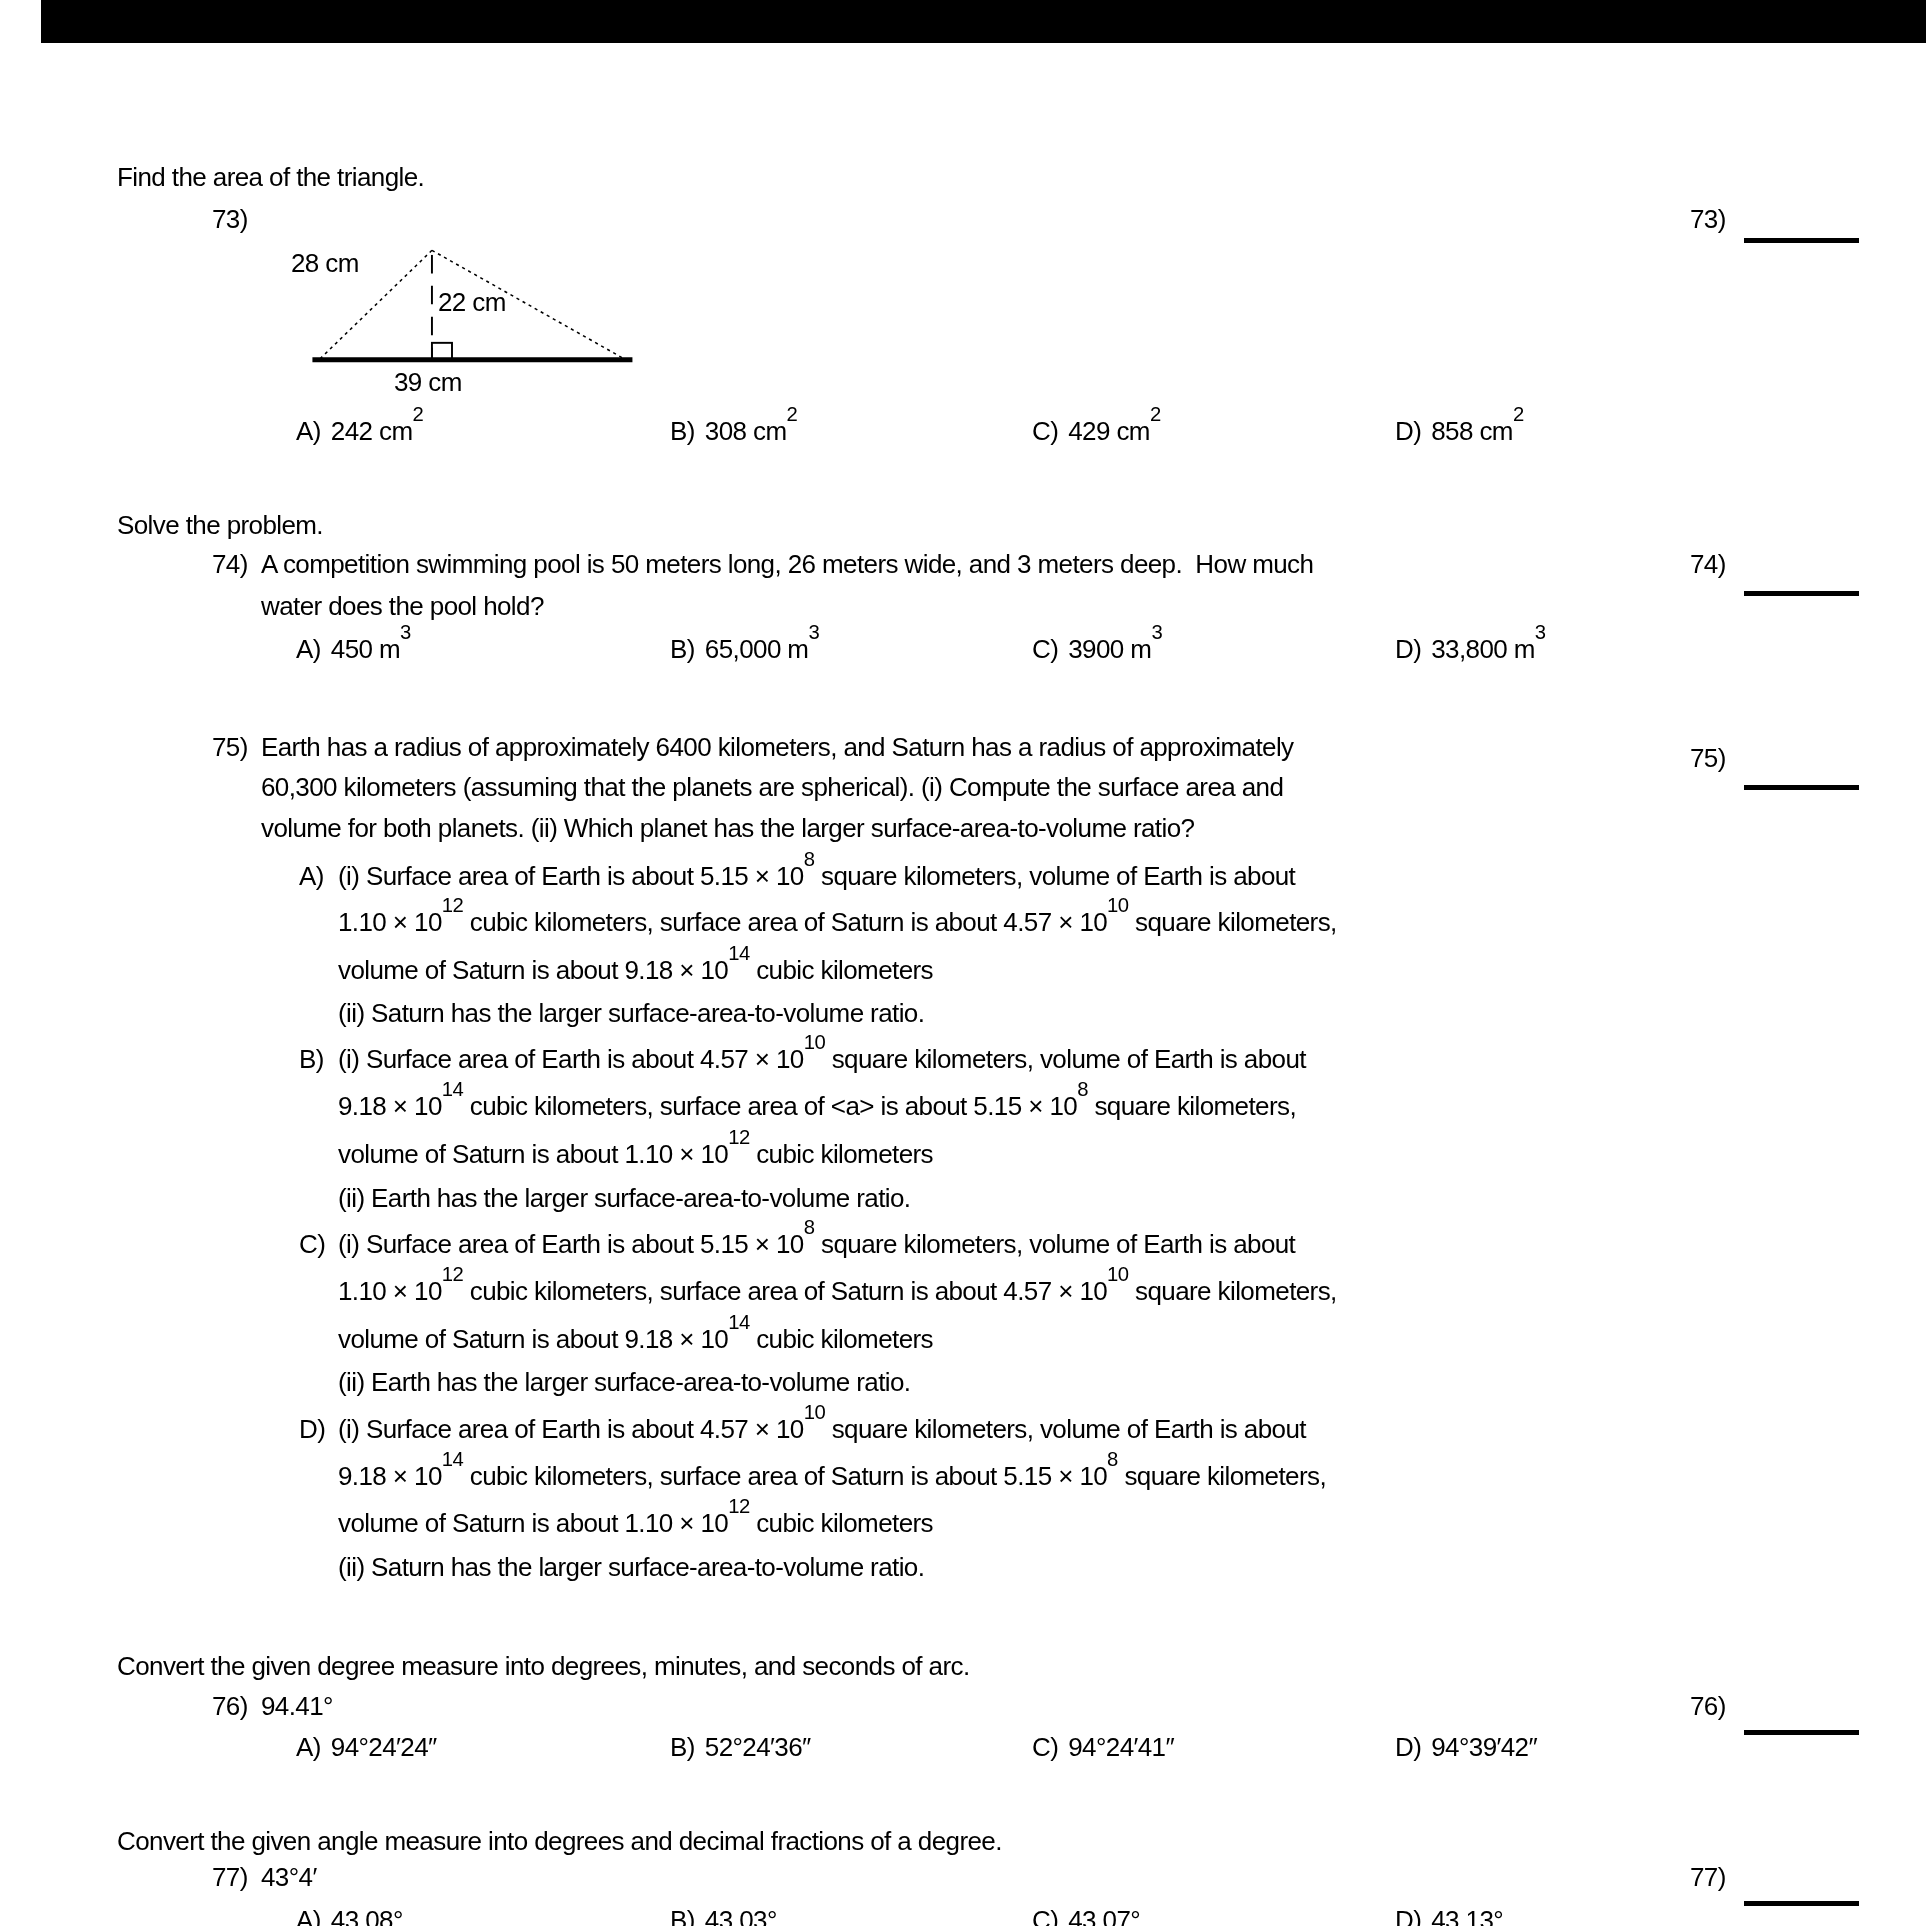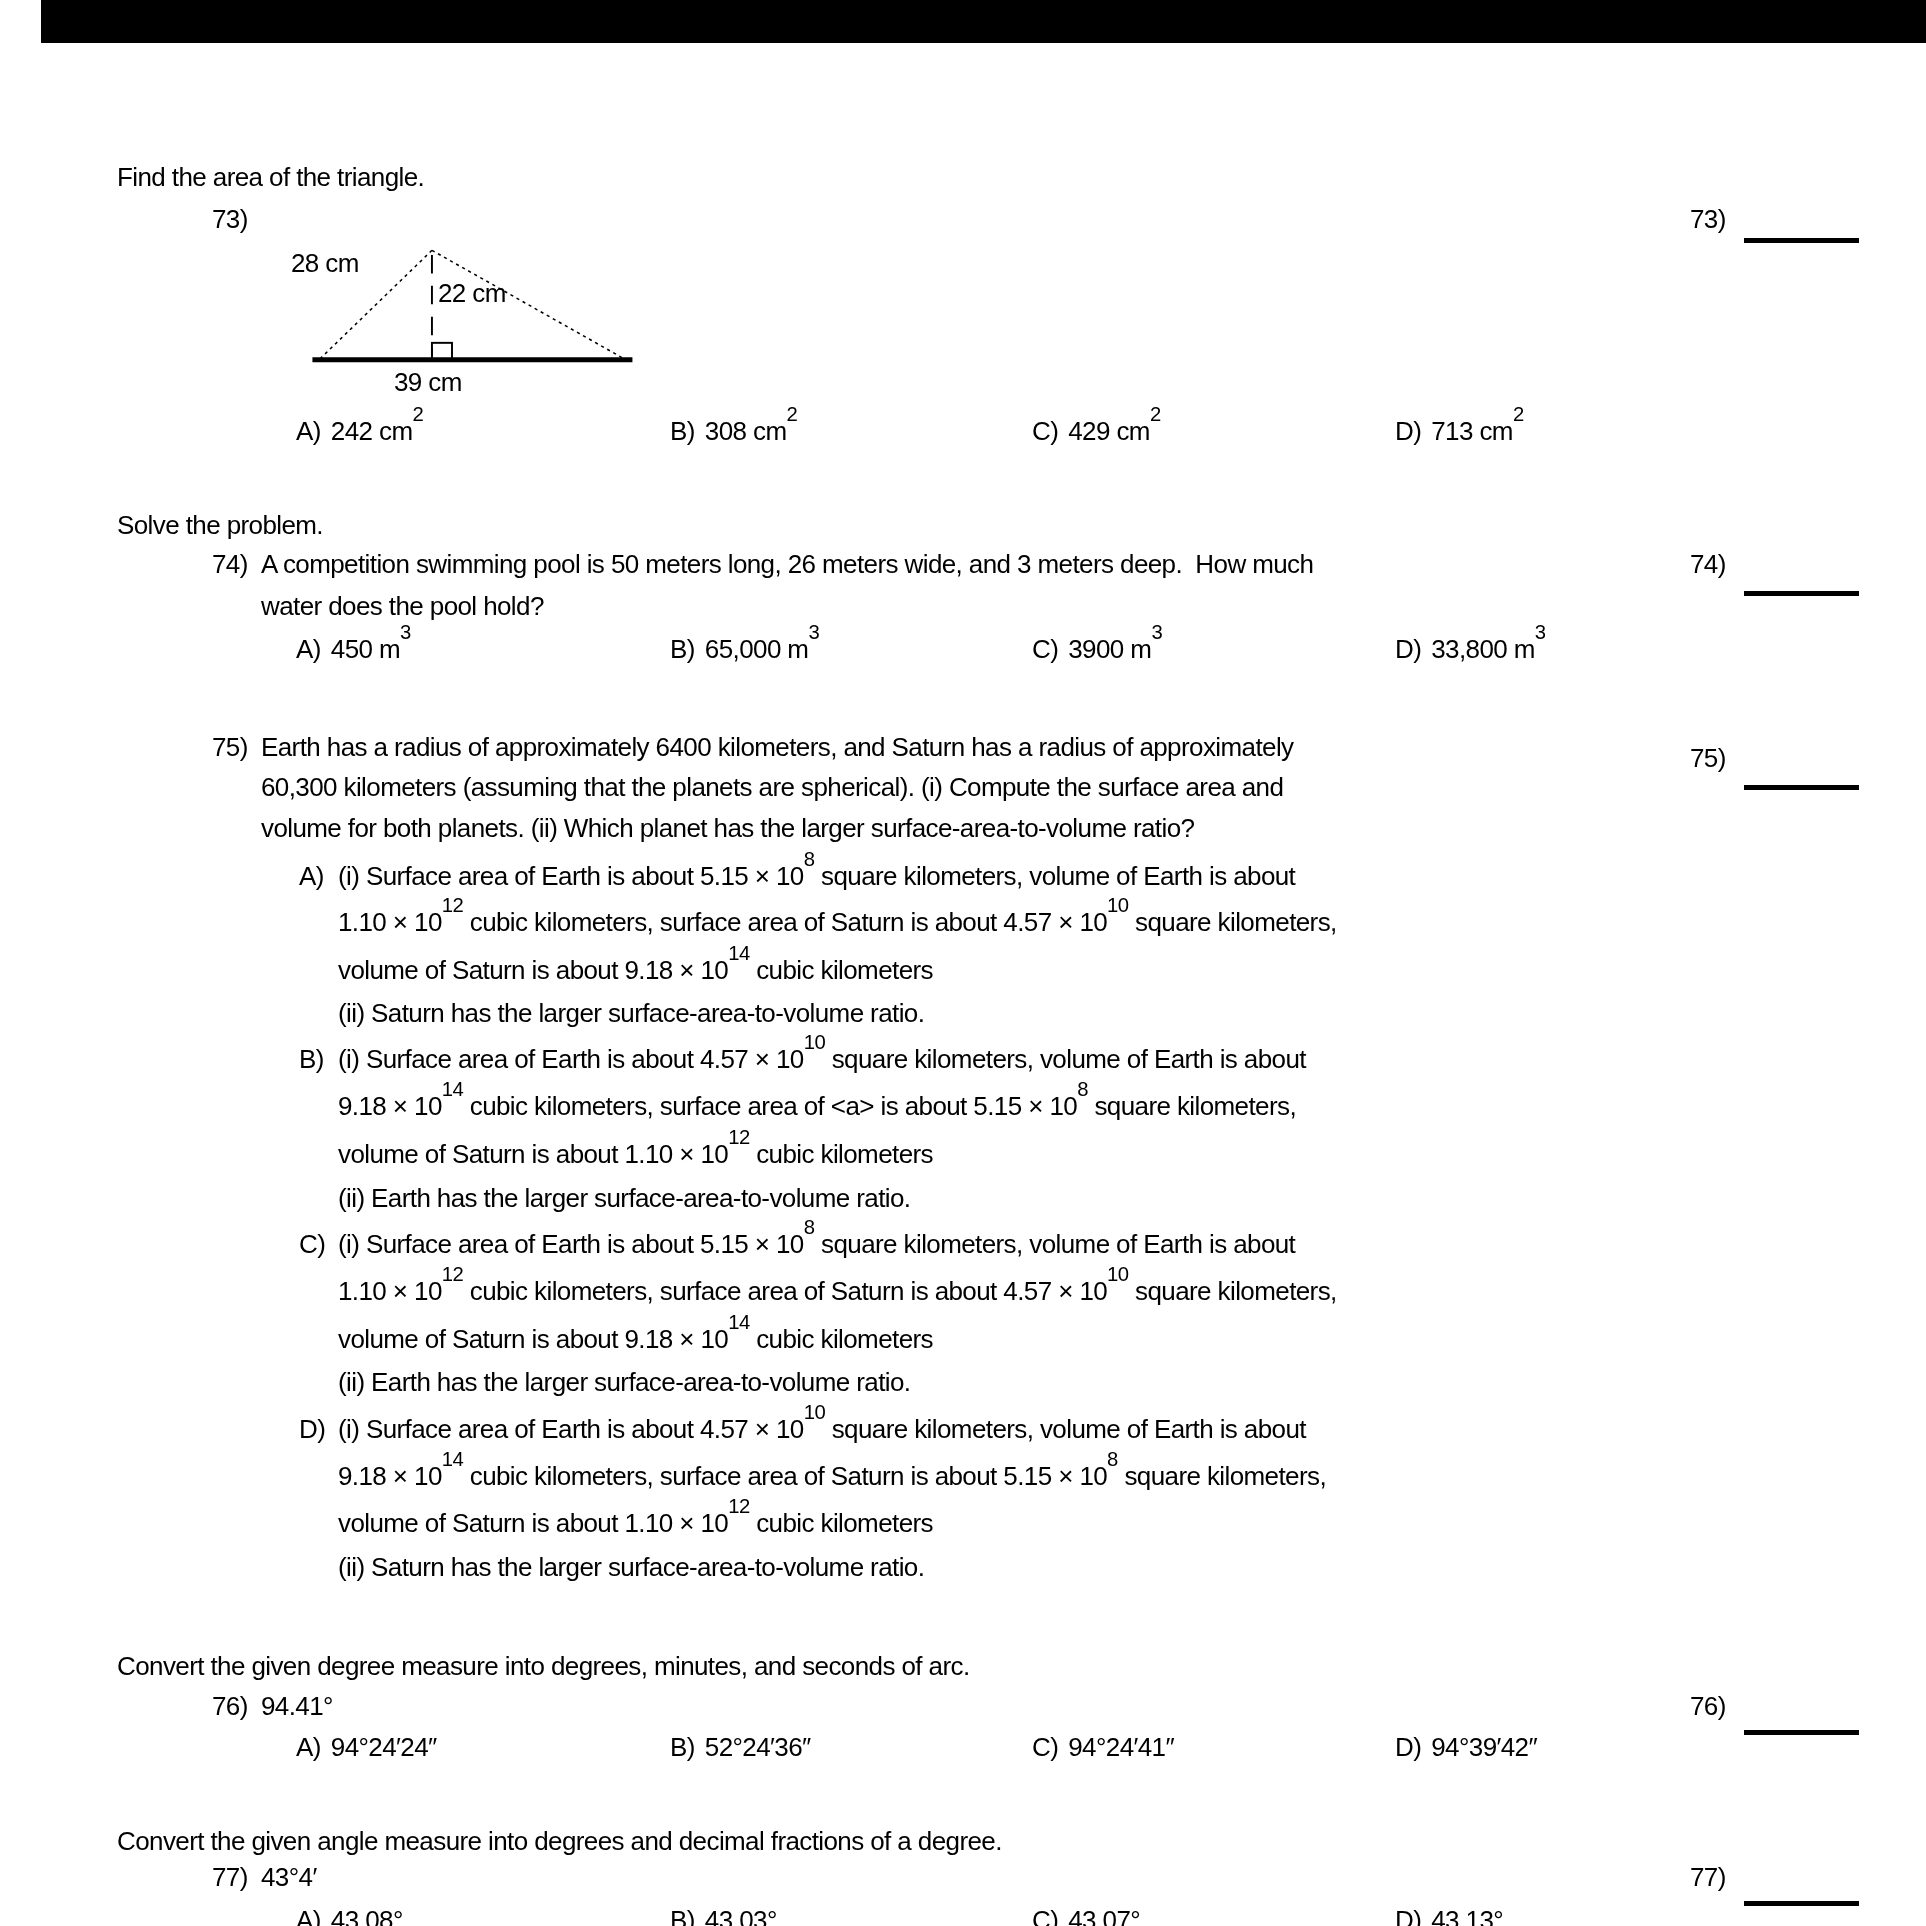--- a/index.html
+++ b/index.html
@@ -35,27 +35,27 @@
 <div class="blank" style="top:238px"></div>
 
 <svg style="left:297px;top:231px" width="347" height="162" viewBox="0 0 900 420">
   <line class="fig-line" x1="350" y1="50" x2="57" y2="334" stroke-width="4" stroke-dasharray="8 10"></line>
   <line class="fig-line" x1="350" y1="50" x2="853" y2="334" stroke-width="4" stroke-dasharray="8 10"></line>
   <line class="fig-line" x1="40" y1="334" x2="870" y2="334" stroke-width="13"></line>
   <line class="fig-line" x1="350" y1="62" x2="350" y2="334" stroke-width="5" stroke-dasharray="48 32"></line>
   <rect x="350" y="290" width="52" height="44" fill="none" stroke="#000" stroke-width="5"></rect>
 </svg>
 <div class="t" style="left:291px;top:250px">28 cm</div>
-<div class="t" style="left:438px;top:280px">22 cm</div>
+<div class="t" style="left:438px;top:289px">22 cm</div>
 <div class="t" style="left:394px;top:369px">39 cm</div>
 
 <div class="t cA" style="top:418px"><span class="cl">A)</span><span>242 cm</span><sup>2</sup></div>
 <div class="t cB" style="top:418px"><span class="cl">B)</span><span>308 cm</span><sup>2</sup></div>
 <div class="t cC" style="top:418px"><span class="cl">C)</span><span>429 cm</span><sup>2</sup></div>
-<div class="t cD" style="top:418px"><span class="cl">D)</span><span>713 cm</span><sup>2</sup></div>
+<div class="t cD" style="top:418px"><span class="cl">D)</span><span>858 cm</span><sup>2</sup></div>
 
 <div class="t" style="left:117px;top:512px">Solve the problem.</div>
 <div class="t" style="left:212px;top:551px">74)</div>
 <div class="t" style="left:261px;top:551px">A competition swimming pool is 50 meters long, 26 meters wide, and 3 meters deep.  How much</div>
 <div class="t" style="left:261px;top:593px">water does the pool hold?</div>
 <div class="rnum" style="top:551px">74)</div>
 <div class="blank" style="top:591px"></div>
 
 <div class="t cA" style="top:636px"><span class="cl">A)</span><span>450 m</span><sup>3</sup></div>
 <div class="t cB" style="top:636px"><span class="cl">B)</span><span>65,000 m</span><sup>3</sup></div>

